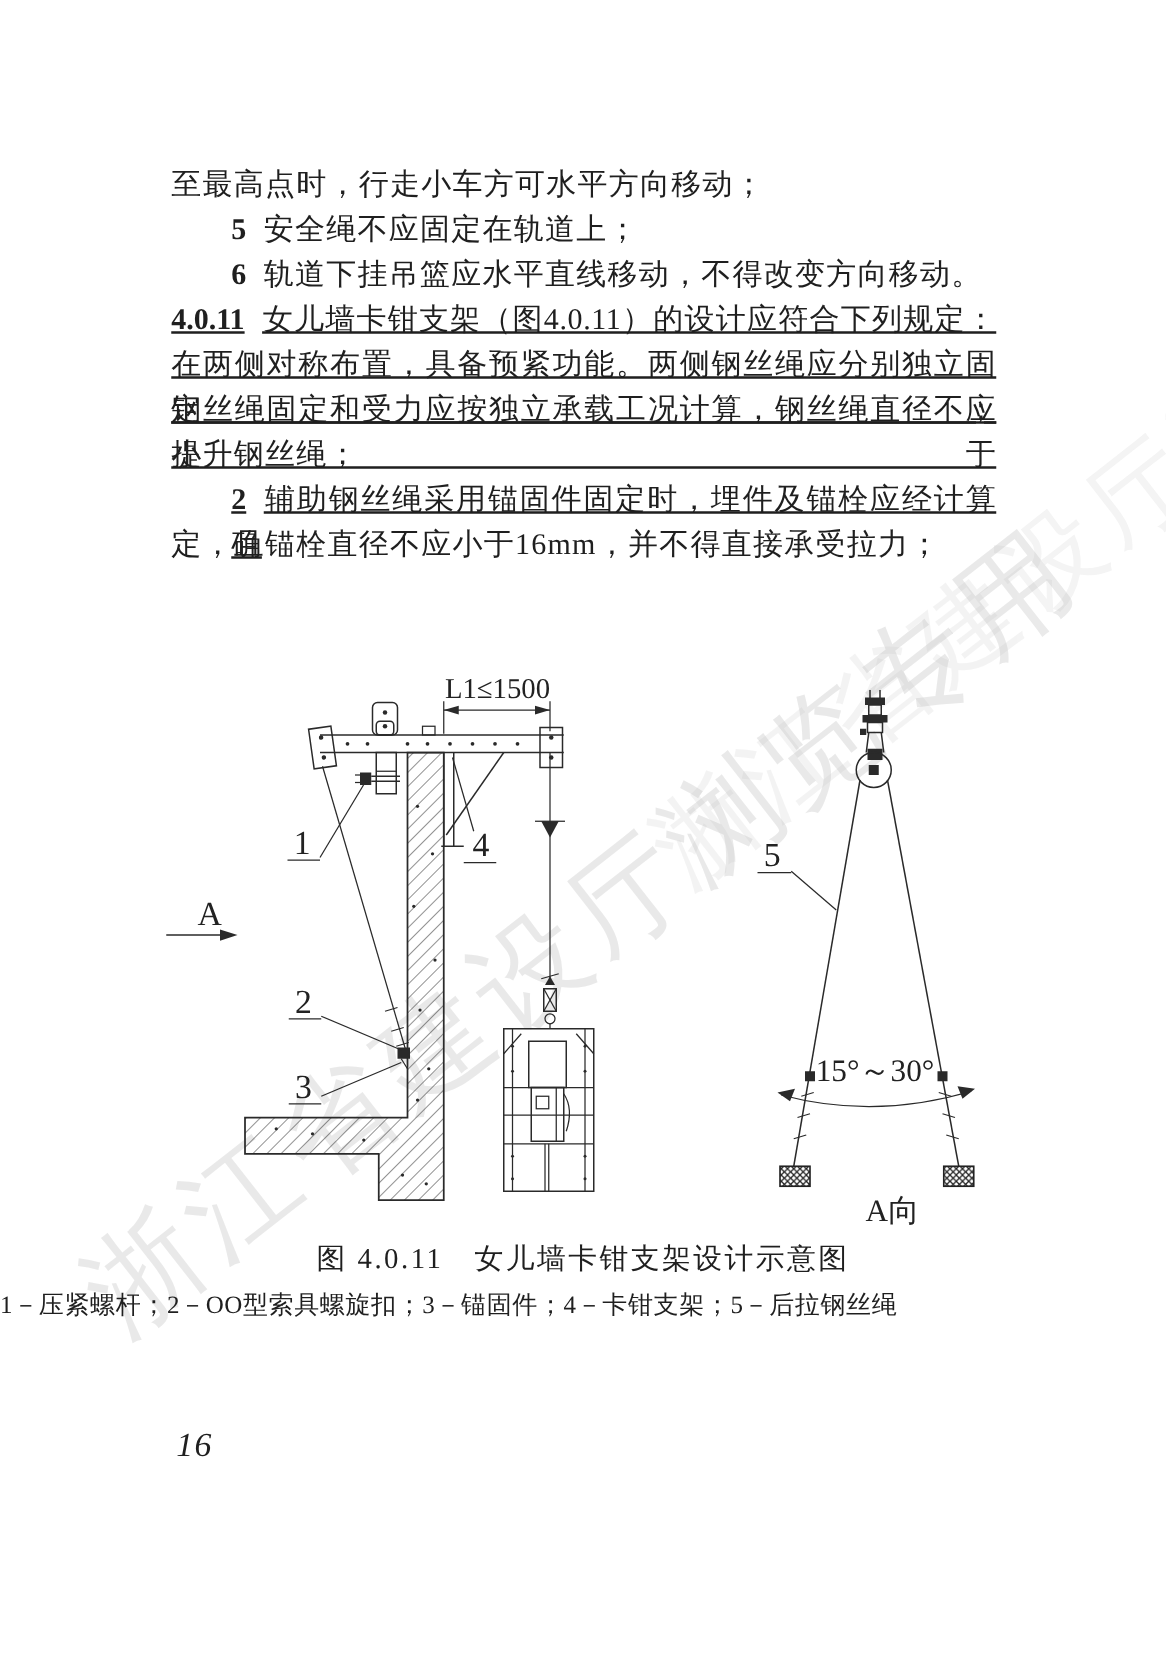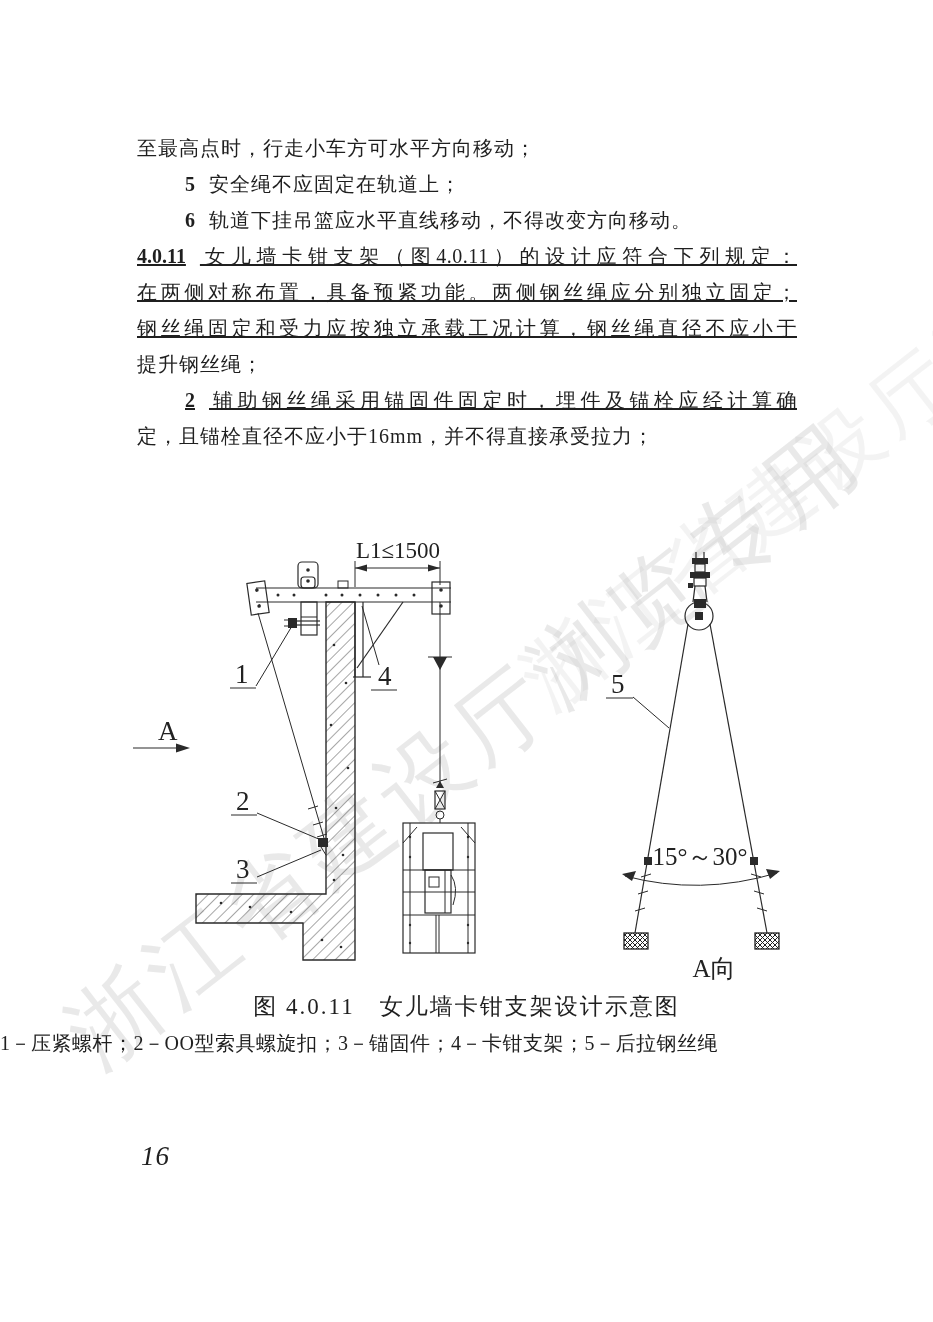--- a/index.html
+++ b/index.html
@@ -14,21 +14,21 @@
     font-family:"DejaVu Serif","Liberation Serif",serif;
     color:#b9b9b9;letter-spacing:8px;
   }
   .wm-main{left:466px;top:745px;font-size:90px;opacity:.30;
     transform:translate(-50%,-50%) rotate(-38deg);}
   .wm-frag{left:880px;top:420px;font-size:80px;opacity:.16;
     transform:translate(-50%,-50%) rotate(-38deg);}
   
   .body-text{position:absolute;z-index:1;left:137px;top:130px;width:660px;}
   .line{
-    height:36px;line-height:36px;font-size:20px;letter-spacing:1px;
+    height:36px;line-height:36px;font-size:24px;letter-spacing:1px;
     white-space:nowrap;
   }
   .line.full{
     white-space:normal;text-align:justify;text-align-last:justify;
     -moz-text-align-last:justify;letter-spacing:0.5px;text-decoration:underline;
   }
   .line.ind{padding-left:48px;}
   .line b{font-family:"Liberation Serif",serif;margin-right:14px;letter-spacing:0;}
   
   .figure-svg{position:absolute;z-index:1;left:0;top:525px;}

